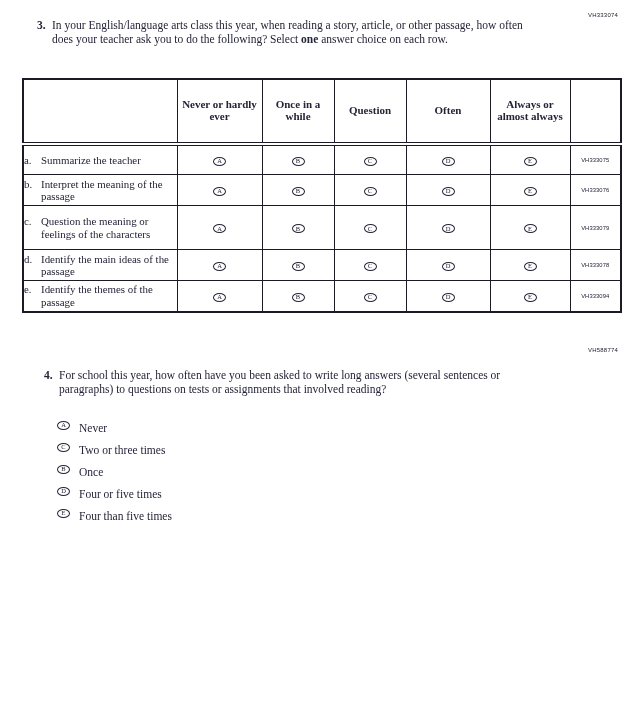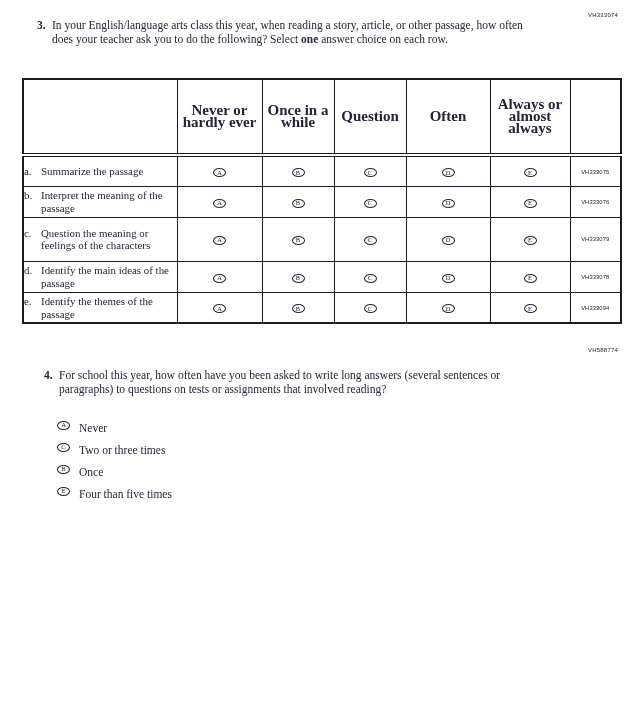--- a/index.html
+++ b/index.html
@@ -41,21 +41,21 @@
     border:2px solid var(--line);
   }
   .matrix th,.matrix td{
     border:1.5px solid var(--line);
     padding:0;
     vertical-align:middle;
   }
   .matrix thead th{
     border-bottom:4px double var(--line);
     font-weight:bold;
-    font-size:15px;
+    font-size:11px;
     line-height:11.8px;
     text-align:center;
     padding:19px 1px;
   }
   .matrix thead tr{height:45px;}
   .row-std{height:31px;}
   .row-tall{height:44px;}
   .cell-label{padding:2px 2px 2px 4px;}
   .cell-label .lbl-wrap{display:flex;font-size:10.9px;line-height:12.6px;}
   .row-letter{flex:none;width:17px;}
@@ -116,21 +116,21 @@
       <th>Often</th>
       <th>Always or almost always</th>
       <th></th>
     </tr>
   </thead>
   <tbody>
     <tr class="row-std">
       <td class="cell-label">
         <div class="lbl-wrap">
             <span class="row-letter">a.</span>
-            <span>Summarize the passage</span>
+            <span>Summarize the teacher</span>
           </div>
       </td>
       <td class="cell-bubble"><span class="bubble">
             <i>A</i>
           </span></td>
       <td class="cell-bubble"><span class="bubble">
             <i>B</i>
           </span></td>
       <td class="cell-bubble"><span class="bubble">
             <i>C</i>
@@ -263,17 +263,23 @@
     <span class="opt-label">Two or three times</span>
   </div>
   <div class="option-row">
     <span class="bubble">
         <i>B</i>
       </span>
     <span class="opt-label">Once</span>
   </div>
   <div class="option-row">
     <span class="bubble">
+        <i>D</i>
+      </span>
+    <span class="opt-label">Four or five times</span>
+  </div>
+  <div class="option-row">
+    <span class="bubble">
         <i>E</i>
       </span>
     <span class="opt-label">Four than five times</span>
   </div>
 </div>
 
 </body></html>

